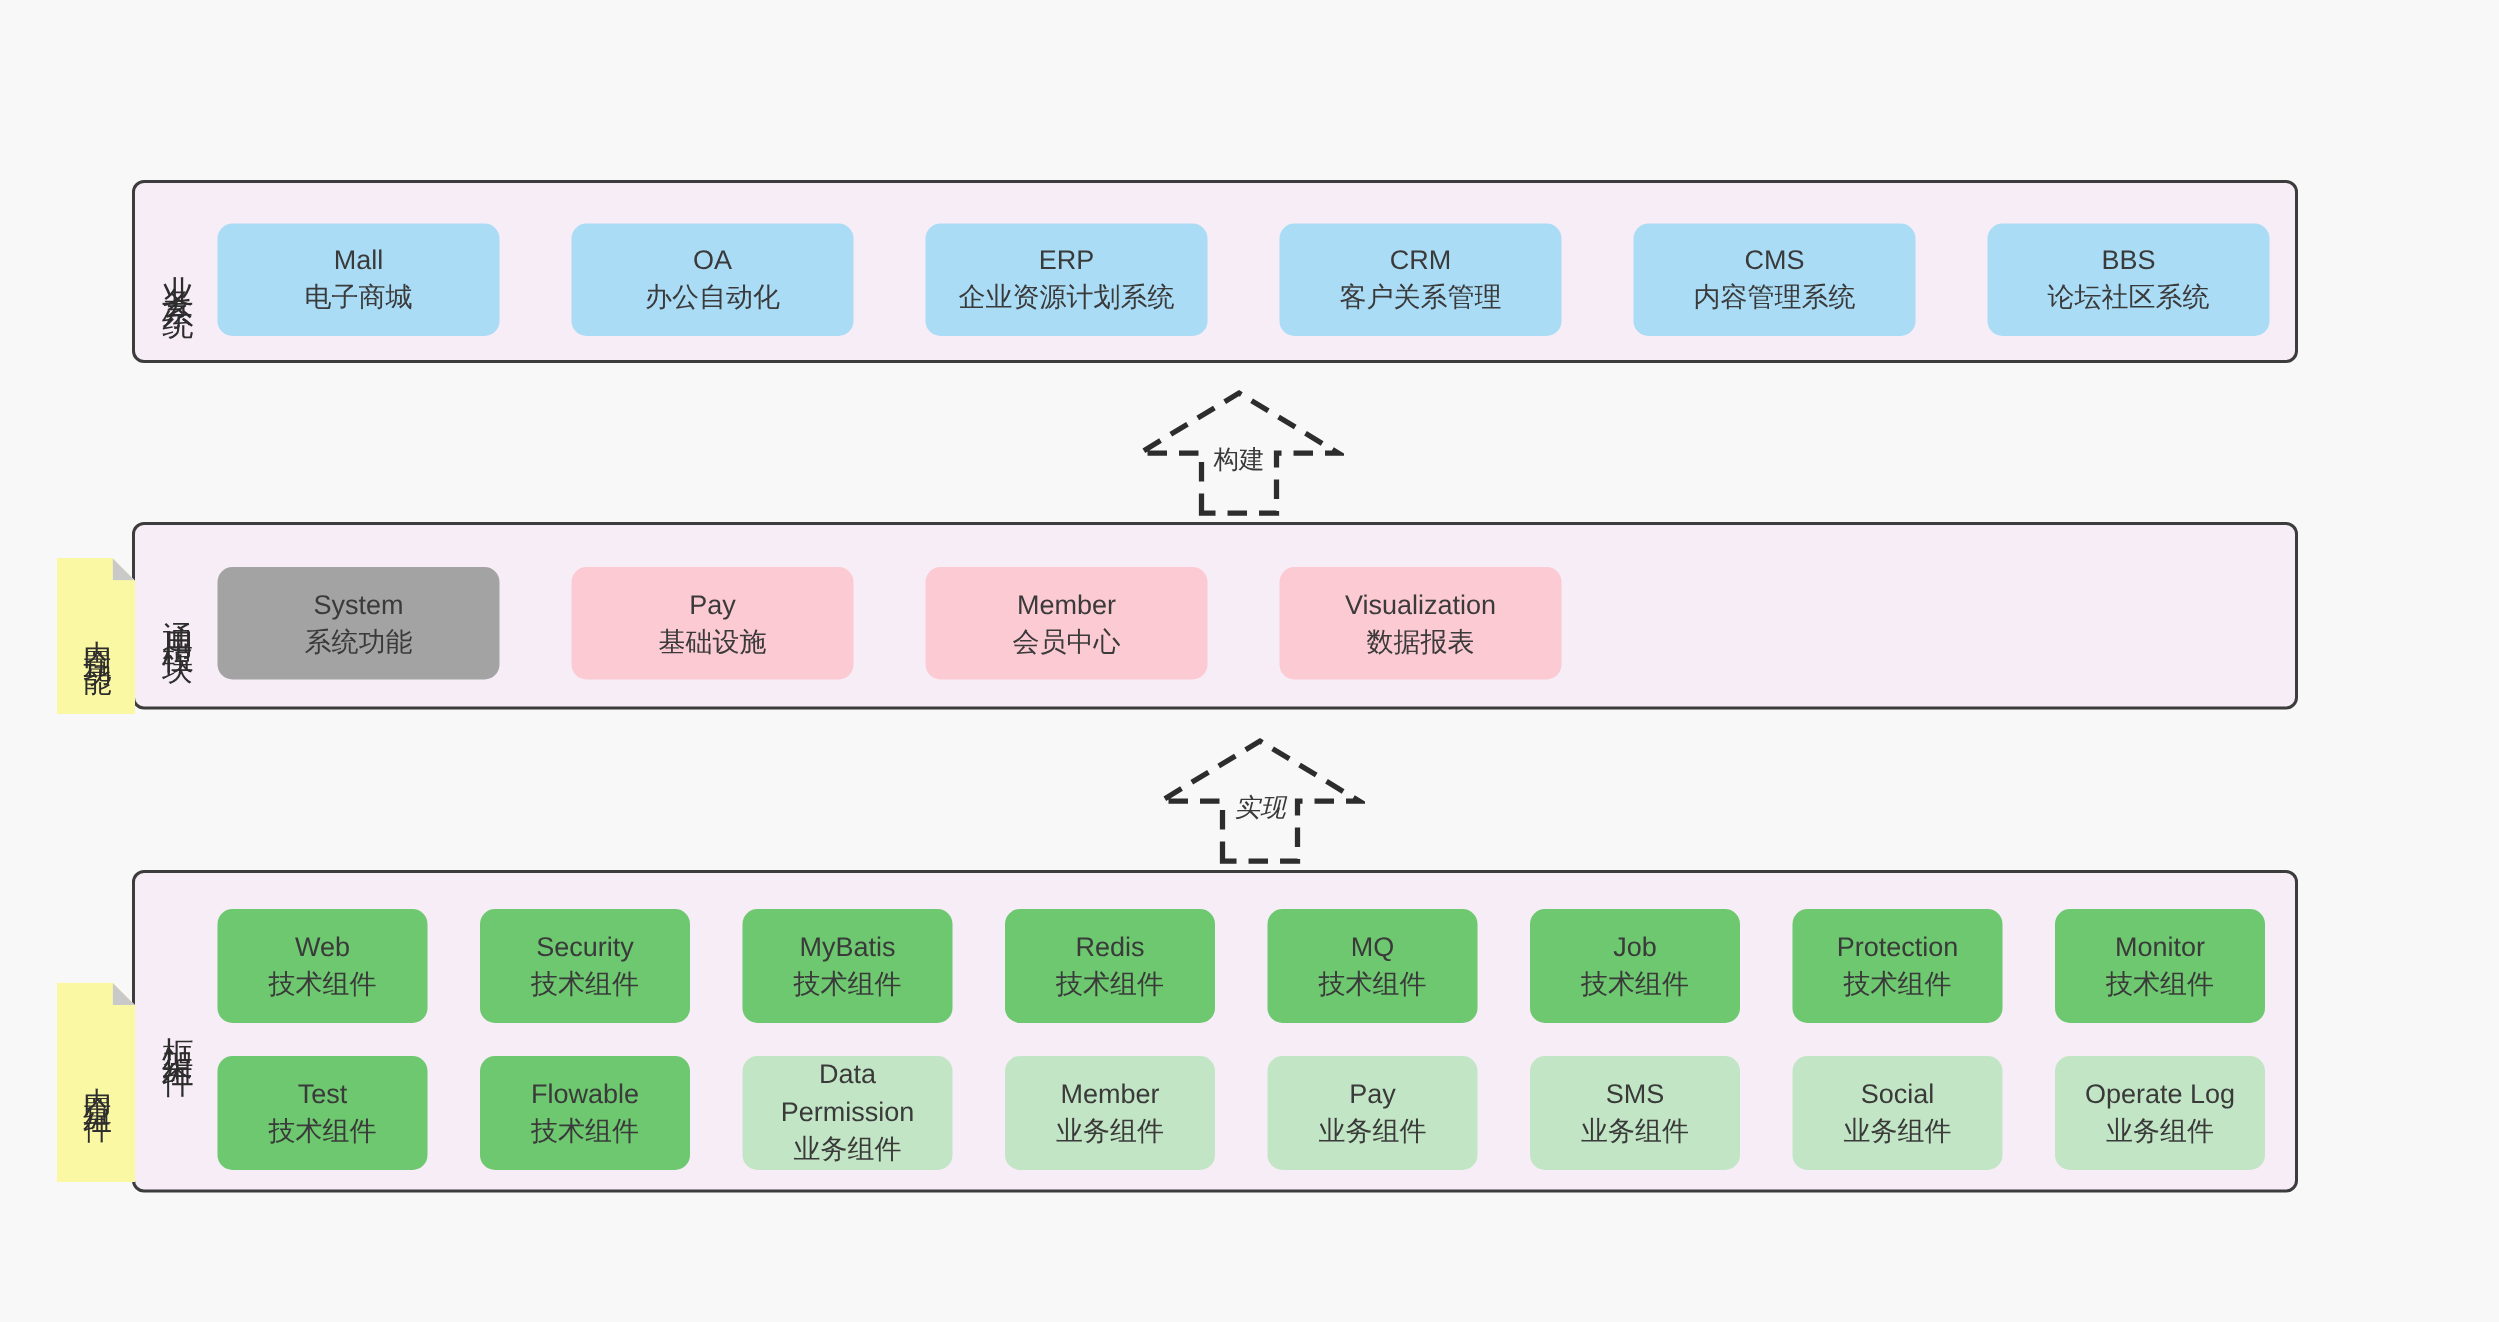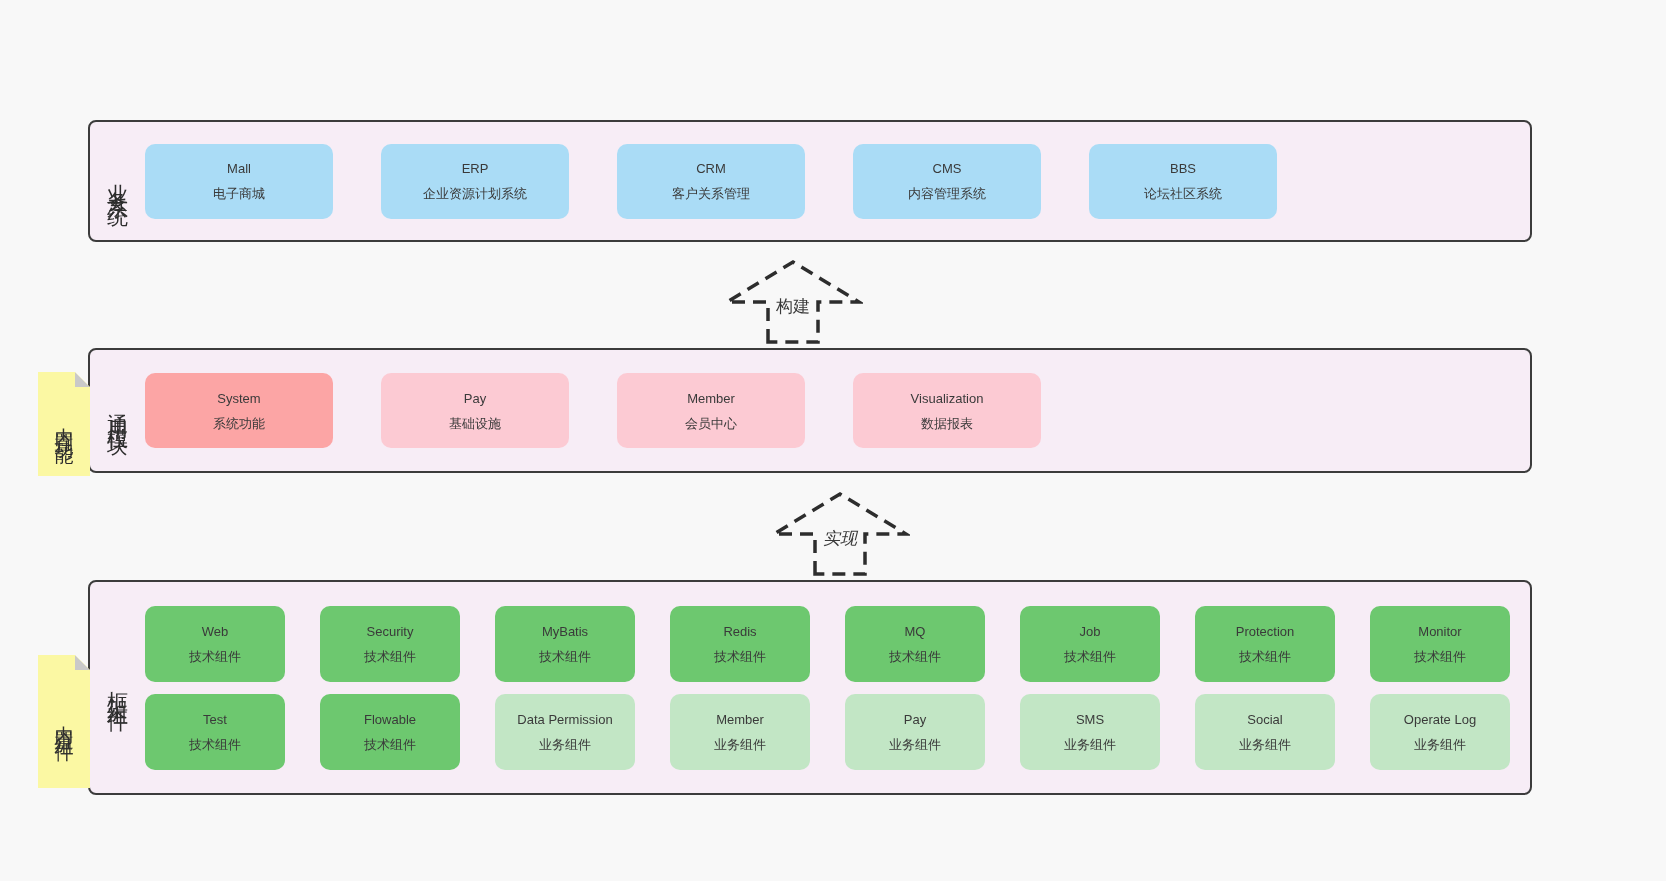--- a/index.html
+++ b/index.html
@@ -19,26 +19,26 @@
     writing-mode:vertical-rl;text-orientation:upright;
     font-size:21px;letter-spacing:7px;color:#2d2d2d;
   }
   .boxes{flex:1;display:flex;align-items:center;padding-right:16px;}
   .boxes.g48{gap:48px;}
   .rows{flex:1;display:flex;flex-direction:column;justify-content:center;gap:12px;padding-right:16px;}
   .row{display:flex;gap:35px;}
   .box{
     box-sizing:border-box;border-radius:10px;
     display:flex;flex-direction:column;align-items:center;justify-content:center;
-    text-align:center;font-size:13px;line-height:25px;padding:2px 10px;
+    text-align:center;font-size:18px;line-height:25px;padding:2px 10px;margin-top:10px;
   }
   .box.w188{width:188px;height:75px;flex:0 0 188px;}
   .box.w140{width:140px;height:76px;flex:0 0 140px;}
   .c-blue{background:#aadcf6;}
-  .c-red{background:#fca5a5;}
+  .c-red{background:#a3a3a3;}
   .c-pink{background:#fccad3;}
   .c-green{background:#6dc86f;}
   .c-lgreen{background:#c2e6c5;}
   .sticky{
     position:absolute;width:52px;background:#fbf8a3;
     display:flex;align-items:center;justify-content:center;
     writing-mode:vertical-rl;text-orientation:upright;
     font-size:19px;letter-spacing:6px;color:#2d2d2d;
     clip-path:polygon(0 0, calc(100% - 15px) 0, 100% 15px, 100% 100%, 0 100%);
   }
@@ -57,39 +57,43 @@
 <body>
 
 <div class="panel" style="top:120px;height:122px;">
   <div class="panel-label">业务系统</div>
   <div class="boxes g48">
     <div class="box w188 c-blue">
       <div>Mall</div>
       <div>电子商城</div>
     </div>
     <div class="box w188 c-blue">
+      <div>OA</div>
+      <div>办公自动化</div>
+    </div>
+    <div class="box w188 c-blue">
       <div>ERP</div>
       <div>企业资源计划系统</div>
     </div>
     <div class="box w188 c-blue">
       <div>CRM</div>
       <div>客户关系管理</div>
     </div>
     <div class="box w188 c-blue">
       <div>CMS</div>
       <div>内容管理系统</div>
     </div>
     <div class="box w188 c-blue">
       <div>BBS</div>
       <div>论坛社区系统</div>
     </div>
   </div>
 </div>
 
-<div class="arrow" style="left:723px;top:256px;">
+<div class="arrow" style="left:756px;top:256px;">
   <svg width="140" height="88" viewBox="0 0 140 88">
     <path d="M45 86 L45 46 L4 46 L70 6 L136 46 L95 46 L95 86 Z" fill="none" stroke="#2d2d2d" stroke-width="3.5" stroke-dasharray="13 8"></path>
   </svg>
   <span class="arrow-label">构建</span>
 </div>
 
 <div class="panel" style="top:348px;height:125px;">
   <div class="panel-label">通用模块</div>
   <div class="boxes g48">
     <div class="box w188 c-red">

